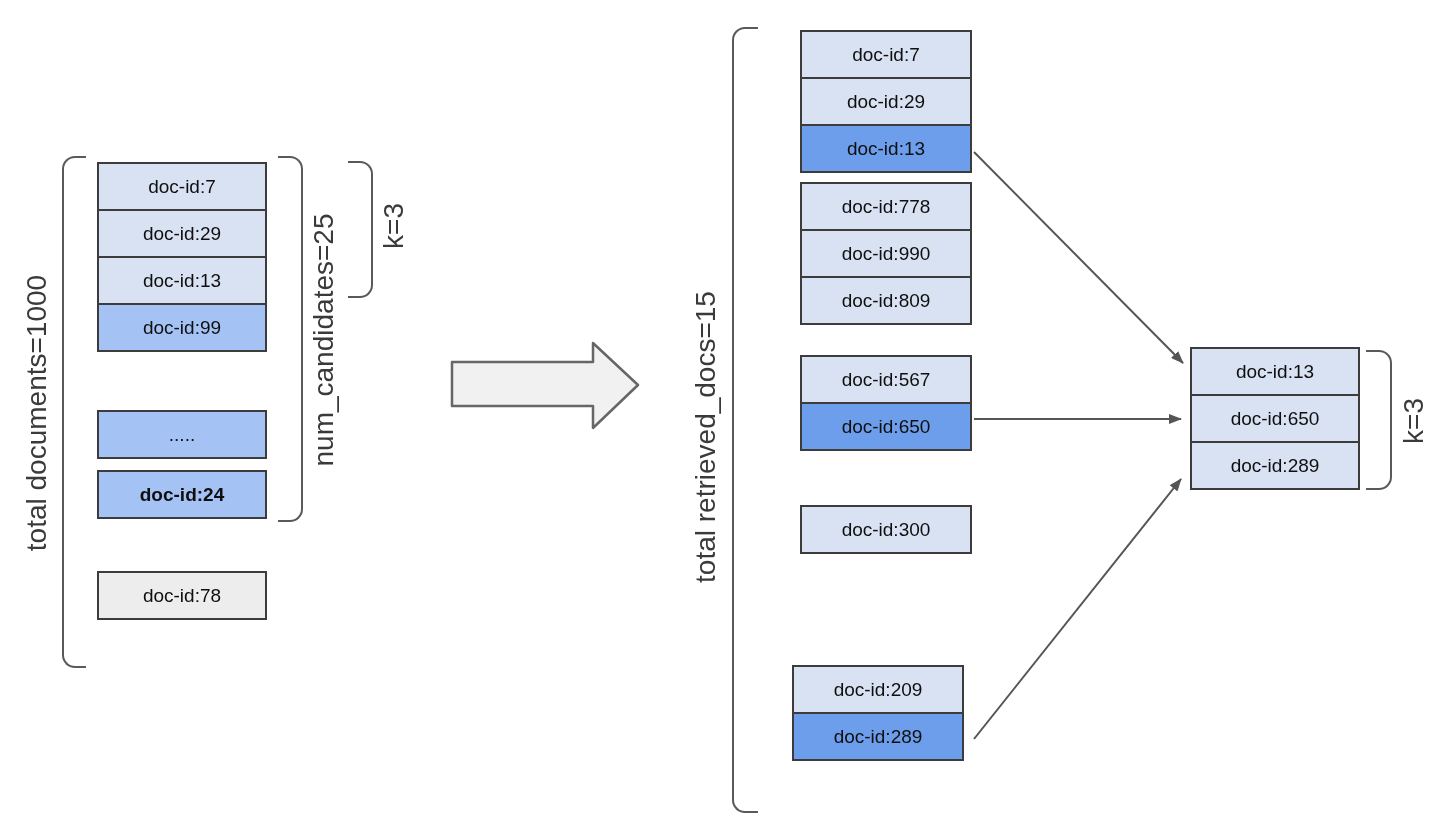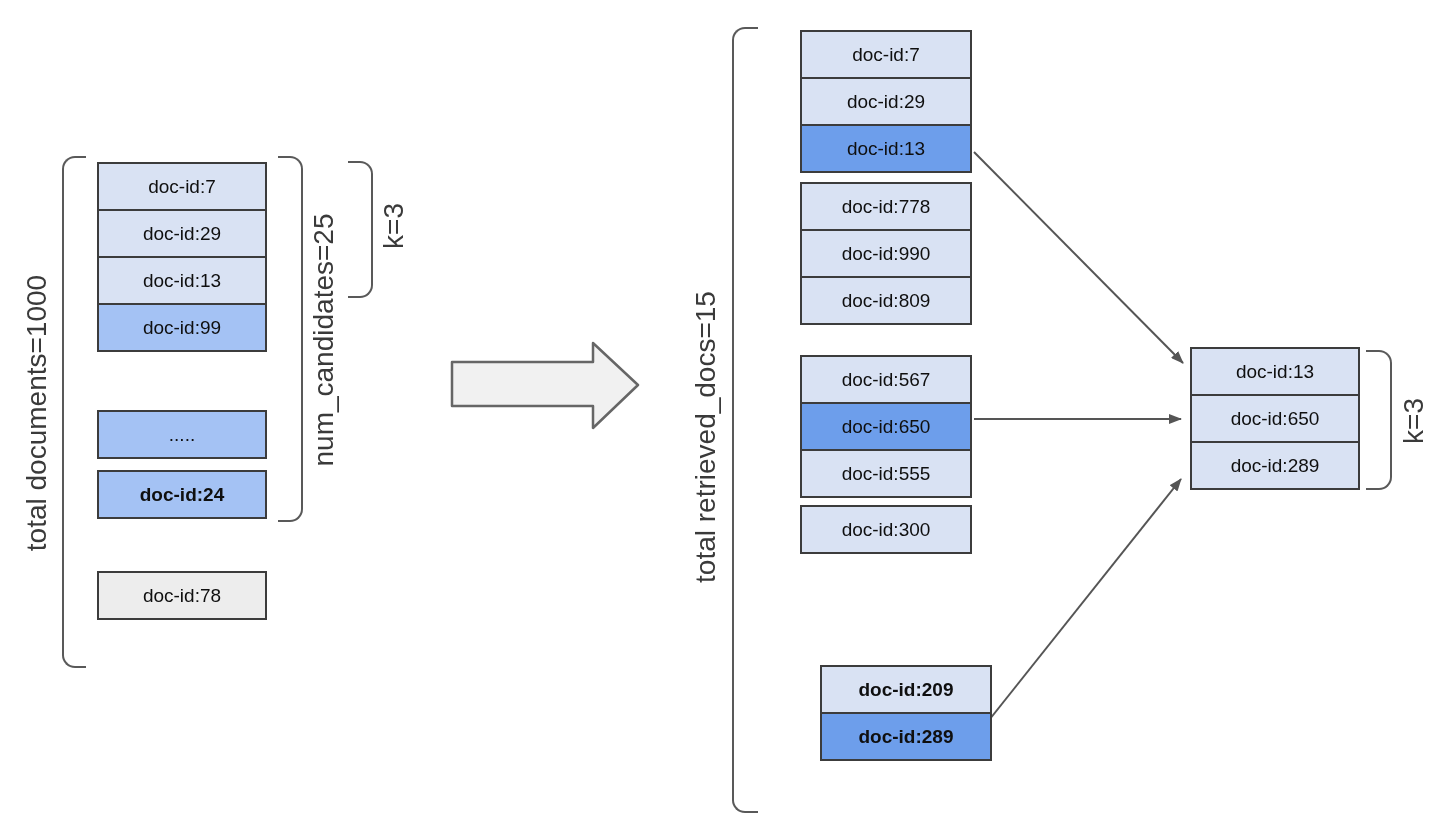--- a/index.html
+++ b/index.html
@@ -123,26 +123,25 @@
     <div class="docbox wide hl">doc-id:13</div>
   </div>
   <div class="stack" style="left:800px; top:182px;">
     <div class="docbox wide light">doc-id:778</div>
     <div class="docbox wide light">doc-id:990</div>
     <div class="docbox wide light">doc-id:809</div>
   </div>
   <div class="stack" style="left:800px; top:347px;margin-top:8px;">
     <div class="docbox wide light">doc-id:567</div>
     <div class="docbox wide hl">doc-id:650</div>
-    <div class="docbox wide light">doc-id:555</div>
   </div>
   <div class="stack" style="left:800px; top:505px;text-align:right;">
     <div class="docbox wide light">doc-id:300</div>
   </div>
-  <div class="stack" style="left:820px; top:665px;font-weight:bold;">
+  <div class="stack" style="left:792px; top:665px;">
     <div class="docbox wide light">doc-id:209</div>
     <div class="docbox wide hl">doc-id:289</div>
   </div>
 
   <div class="stack" style="left:1190px; top:347px;">
     <div class="docbox light">doc-id:13</div>
     <div class="docbox light">doc-id:650</div>
     <div class="docbox light">doc-id:289</div>
   </div>
   <div class="bracket open-left" style="left:1366px; top:350px; width:26px; height:140px;"></div>

